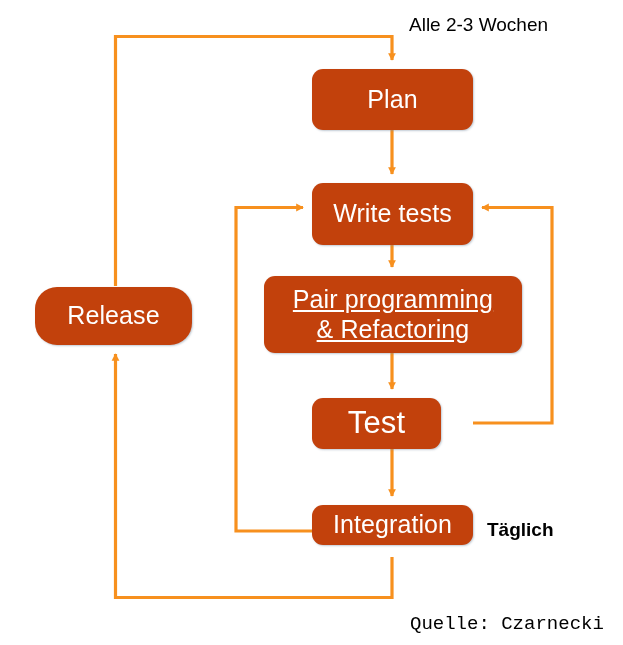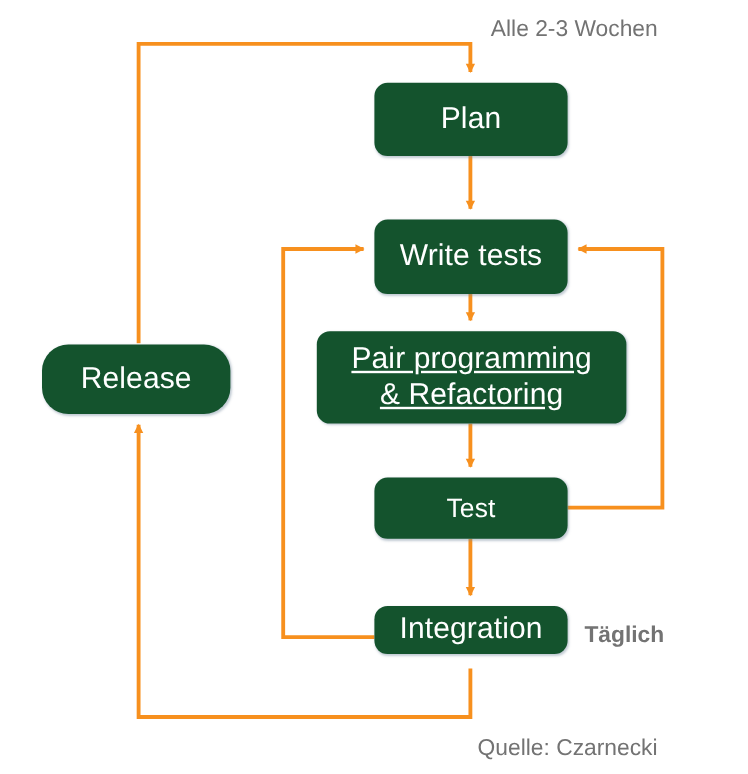--- a/index.html
+++ b/index.html
@@ -20,51 +20,51 @@
   }
   #wires {
     position: absolute;
     left: 0;
     top: 0;
     width: 623px;
     height: 645px;
   }
   .node {
     position: absolute;
-    background: #14532d;
+    background: #c2410c;
     color: #ffffff;
     border-radius: 11px;
     display: flex;
     align-items: center;
     justify-content: center;
     text-align: center;
     box-sizing: border-box;
     line-height: 1.18;
     white-space: pre-line;
     letter-spacing: 0.1px;
     z-index: 3;
     box-shadow: 1px 1px 2px rgba(120,140,160,0.45);
   }
   .node-plan       { left: 312px; top: 69px;  width: 161px; height: 61px;  font-size: 25px; }
   .node-writetests { left: 312px; top: 183px; width: 161px; height: 62px;  font-size: 25px; }
   .node-pair       { left: 264px; top: 276px; width: 258px; height: 77px;  font-size: 25px; text-decoration: underline; }
-  .node-test       { left: 312px; top: 398px; width: 161px; height: 51px;  font-size: 22px; }
+  .node-test       { left: 312px; top: 398px; width: 129px; height: 51px;  font-size: 31px; }
   .node-integration{ left: 312px; top: 505px; width: 161px; height: 40px;  font-size: 25px; }
   .node-release    { left: 35px;  top: 287px; width: 157px; height: 58px;  font-size: 25px; border-radius: 22px; }
 
   .caption {
     position: absolute;
-    color: #737373;
+    color: #000000;
     font-size: 19px;
     white-space: nowrap;
     z-index: 4;
   }
   .cap-weeks  { left: 409px; top: 14px; }
   .cap-daily  { left: 487px; top: 519px; font-weight: bold; }
-  .cap-source { left: 398px; top: 613px; }
+  .cap-source { left: 410px; top: 613px; font-family: Liberation Mono, monospace; }
 </style>
 </head>
 <body>
 
 <div id="stage">
 
   <svg id="wires" viewBox="0 0 623 645" xmlns="http://www.w3.org/2000/svg">
     <defs>
       <marker id="ah-down" markerWidth="9" markerHeight="9" refX="4.5" refY="7.4" orient="0" markerUnits="userSpaceOnUse">
         <path d="M0.6,0.6 L8.4,0.6 L4.5,8.2 Z" fill="#F7901E"></path>

